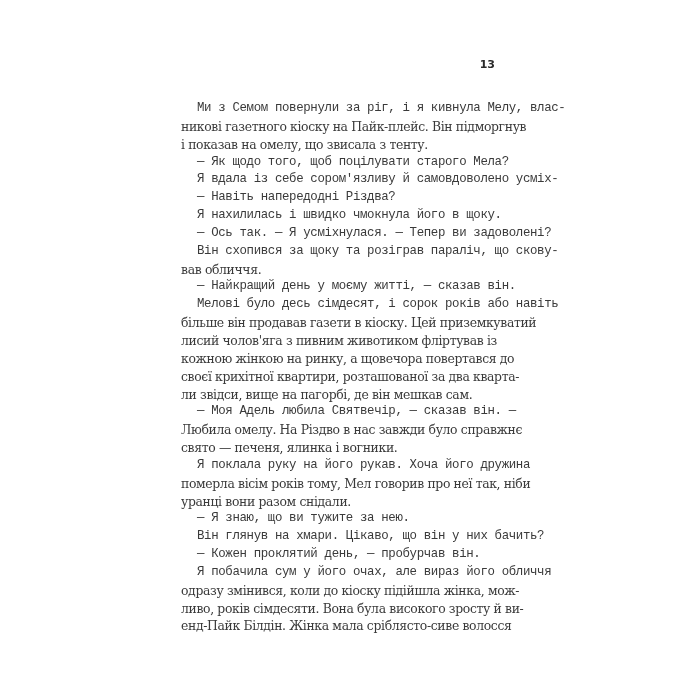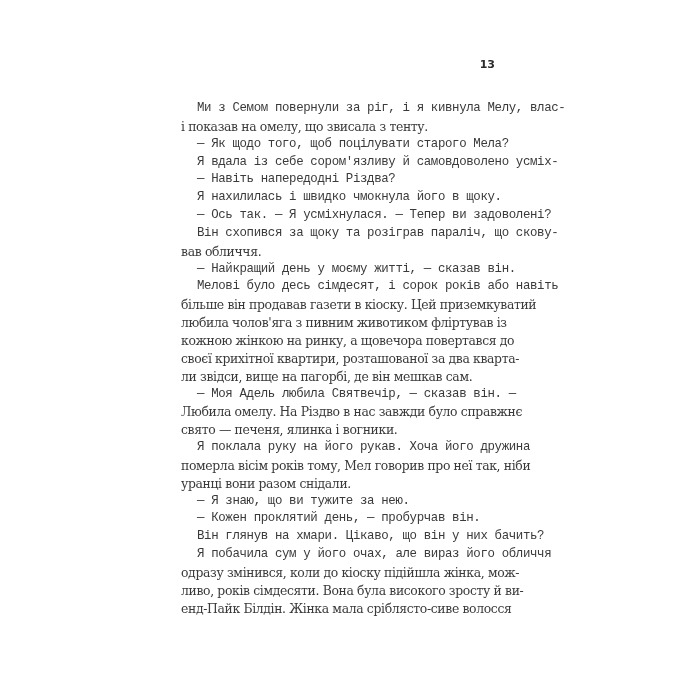--- a/index.html
+++ b/index.html
@@ -18,42 +18,43 @@
   .line.justify { text-align: justify; text-align-last: justify; display: block; }
   .line.indent { padding-left: 16px; font-family: Liberation Mono, monospace; }
 </style>
 </head>
 <body>
 
 <div class="page">
   <div class="page-number">13</div>
   <div class="text-block" id="text-block">
       <div class="line justify indent">Ми з Семом повернули за ріг, і я кивнула Мелу, влас-</div>
+      <div class="line justify">никові газетного кіоску на Пайк-плейс. Він підморгнув</div>
       <div class="line">і показав на омелу, що звисала з тенту.</div>
       <div class="line indent">— Як щодо того, щоб поцілувати старого Мела?</div>
       <div class="line justify indent">Я вдала із себе сором'язливу й самовдоволено усміх-</div>
       <div class="line indent">— Навіть напередодні Різдва?</div>
       <div class="line indent">Я нахилилась і швидко чмокнула його в щоку.</div>
       <div class="line justify indent">— Ось так. — Я усміхнулася. — Тепер ви задоволені?</div>
       <div class="line justify indent">Він схопився за щоку та розіграв параліч, що скову-</div>
       <div class="line">вав обличчя.</div>
       <div class="line indent">— Найкращий день у моєму житті, — сказав він.</div>
       <div class="line justify indent">Мелові було десь сімдесят, і сорок років або навіть</div>
       <div class="line justify">більше він продавав газети в кіоску. Цей приземкуватий</div>
-      <div class="line justify">любила чолов'яга з пивним животиком фліртував із</div>
+      <div class="line justify">лисий чолов'яга з пивним животиком фліртував із</div>
       <div class="line justify">кожною жінкою на ринку, а щовечора повертався до</div>
       <div class="line justify">своєї крихітної квартири, розташованої за два кварта-</div>
       <div class="line">ли звідси, вище на пагорбі, де він мешкав сам.</div>
       <div class="line justify indent">— Моя Адель любила Святвечір, — сказав він. —</div>
       <div class="line justify">Любила омелу. На Різдво в нас завжди було справжнє</div>
       <div class="line">свято — печеня, ялинка і вогники.</div>
       <div class="line justify indent">Я поклала руку на його рукав. Хоча його дружина</div>
       <div class="line justify">померла вісім років тому, Мел говорив про неї так, ніби</div>
       <div class="line">уранці вони разом снідали.</div>
       <div class="line indent">— Я знаю, що ви тужите за нею.</div>
+      <div class="line indent">Він глянув на хмари. Цікаво, що він у них бачить?</div>
       <div class="line indent">— Кожен проклятий день, — пробурчав він.</div>
-      <div class="line indent">Він глянув на хмари. Цікаво, що він у них бачить?</div>
       <div class="line justify indent">Я побачила сум у його очах, але вираз його обличчя</div>
       <div class="line justify">одразу змінився, коли до кіоску підійшла жінка, мож-</div>
       <div class="line justify">ливо, років сімдесяти. Вона була високого зросту й ви-</div>
       <div class="line justify">енд-Пайк Білдін. Жінка мала сріблясто-сиве волосся</div>
     </div>
 </div>
 
 </body></html>

